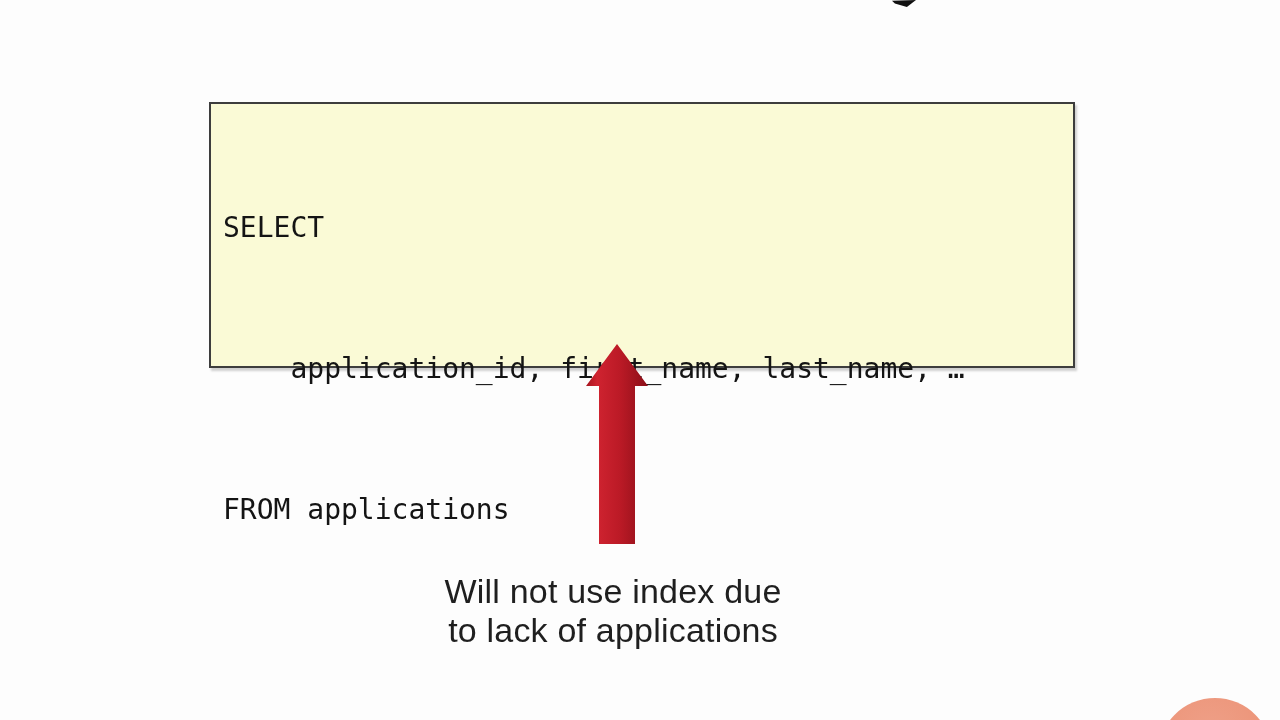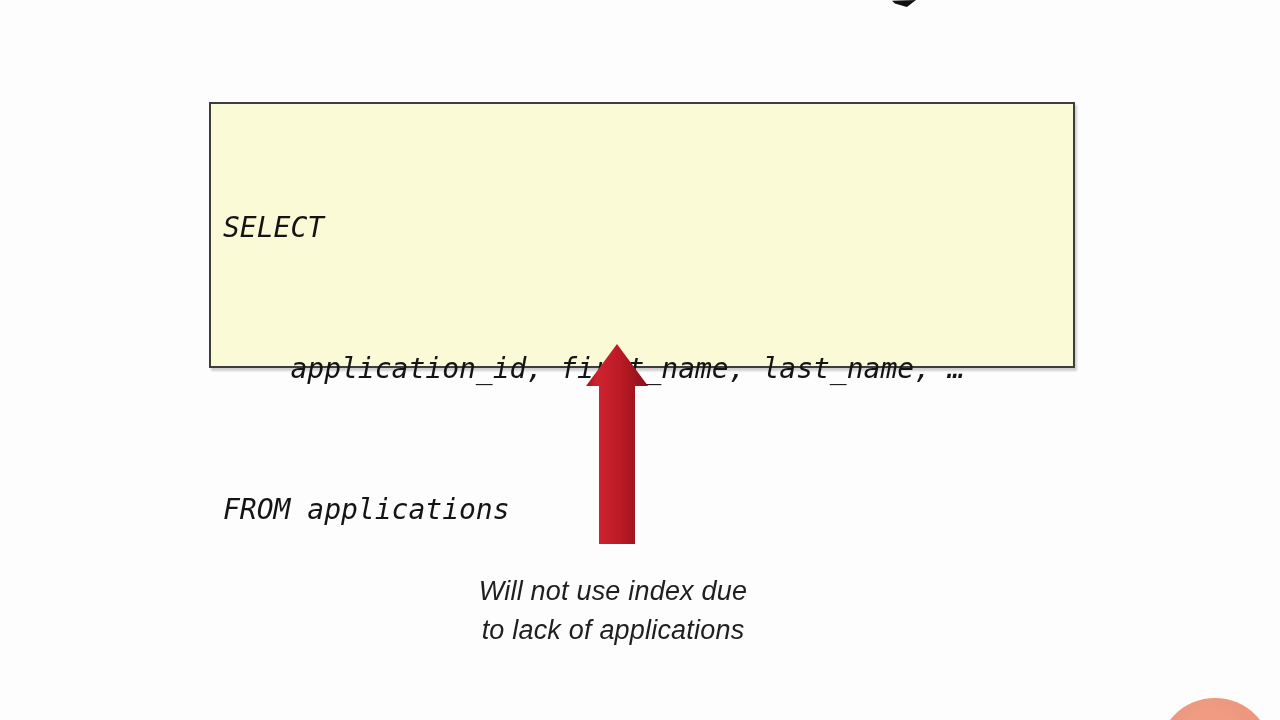--- a/index.html
+++ b/index.html
@@ -7,21 +7,21 @@
     --box-bg: #fafad6;
     --box-border: #3d3d3d;
     --code-text: #141414;
     --caption-text: #1f1f1f;
     --arrow-bright: #cf2330;
     --arrow-mid: #bb1a26;
     --arrow-dark: #8b0f18;
     --circle-orange: #ec9377;
     --glyph-black: #111111;
   }
-  * { margin: 0; padding: 0; box-sizing: border-box; font-style: italic; }
+  * { margin: 0; padding: 0; box-sizing: border-box; }
   html, body {
     width: 1280px; height: 720px;
     overflow: hidden;
     background: var(--page-bg);
     font-family: "Liberation Sans", sans-serif;
   }
   .slide {
     position: relative;
     width: 1280px; height: 720px;
     background: var(--page-bg);
@@ -55,21 +55,21 @@
       #a6151f 0%, var(--arrow-bright) 18%, var(--arrow-mid) 55%, var(--arrow-dark) 100%);
     clip-path: polygon(50% 0%, 100% 21%, 79% 21%, 79% 100%, 21% 100%, 21% 21%, 0% 21%);
     z-index: 2;
   }
   
   .caption {
     position: absolute;
     left: 413px; top: 572px;
     width: 400px;
     text-align: center;
-    font-size: 27px;
+    font-size: 34px;
     line-height: 39px;
     color: var(--caption-text);
     letter-spacing: 0.2px;
   }
   
   .top-glyph-fragment {
     position: absolute;
     left: 892px; top: 0px;
     width: 24px; height: 7px;
     background: var(--glyph-black);

